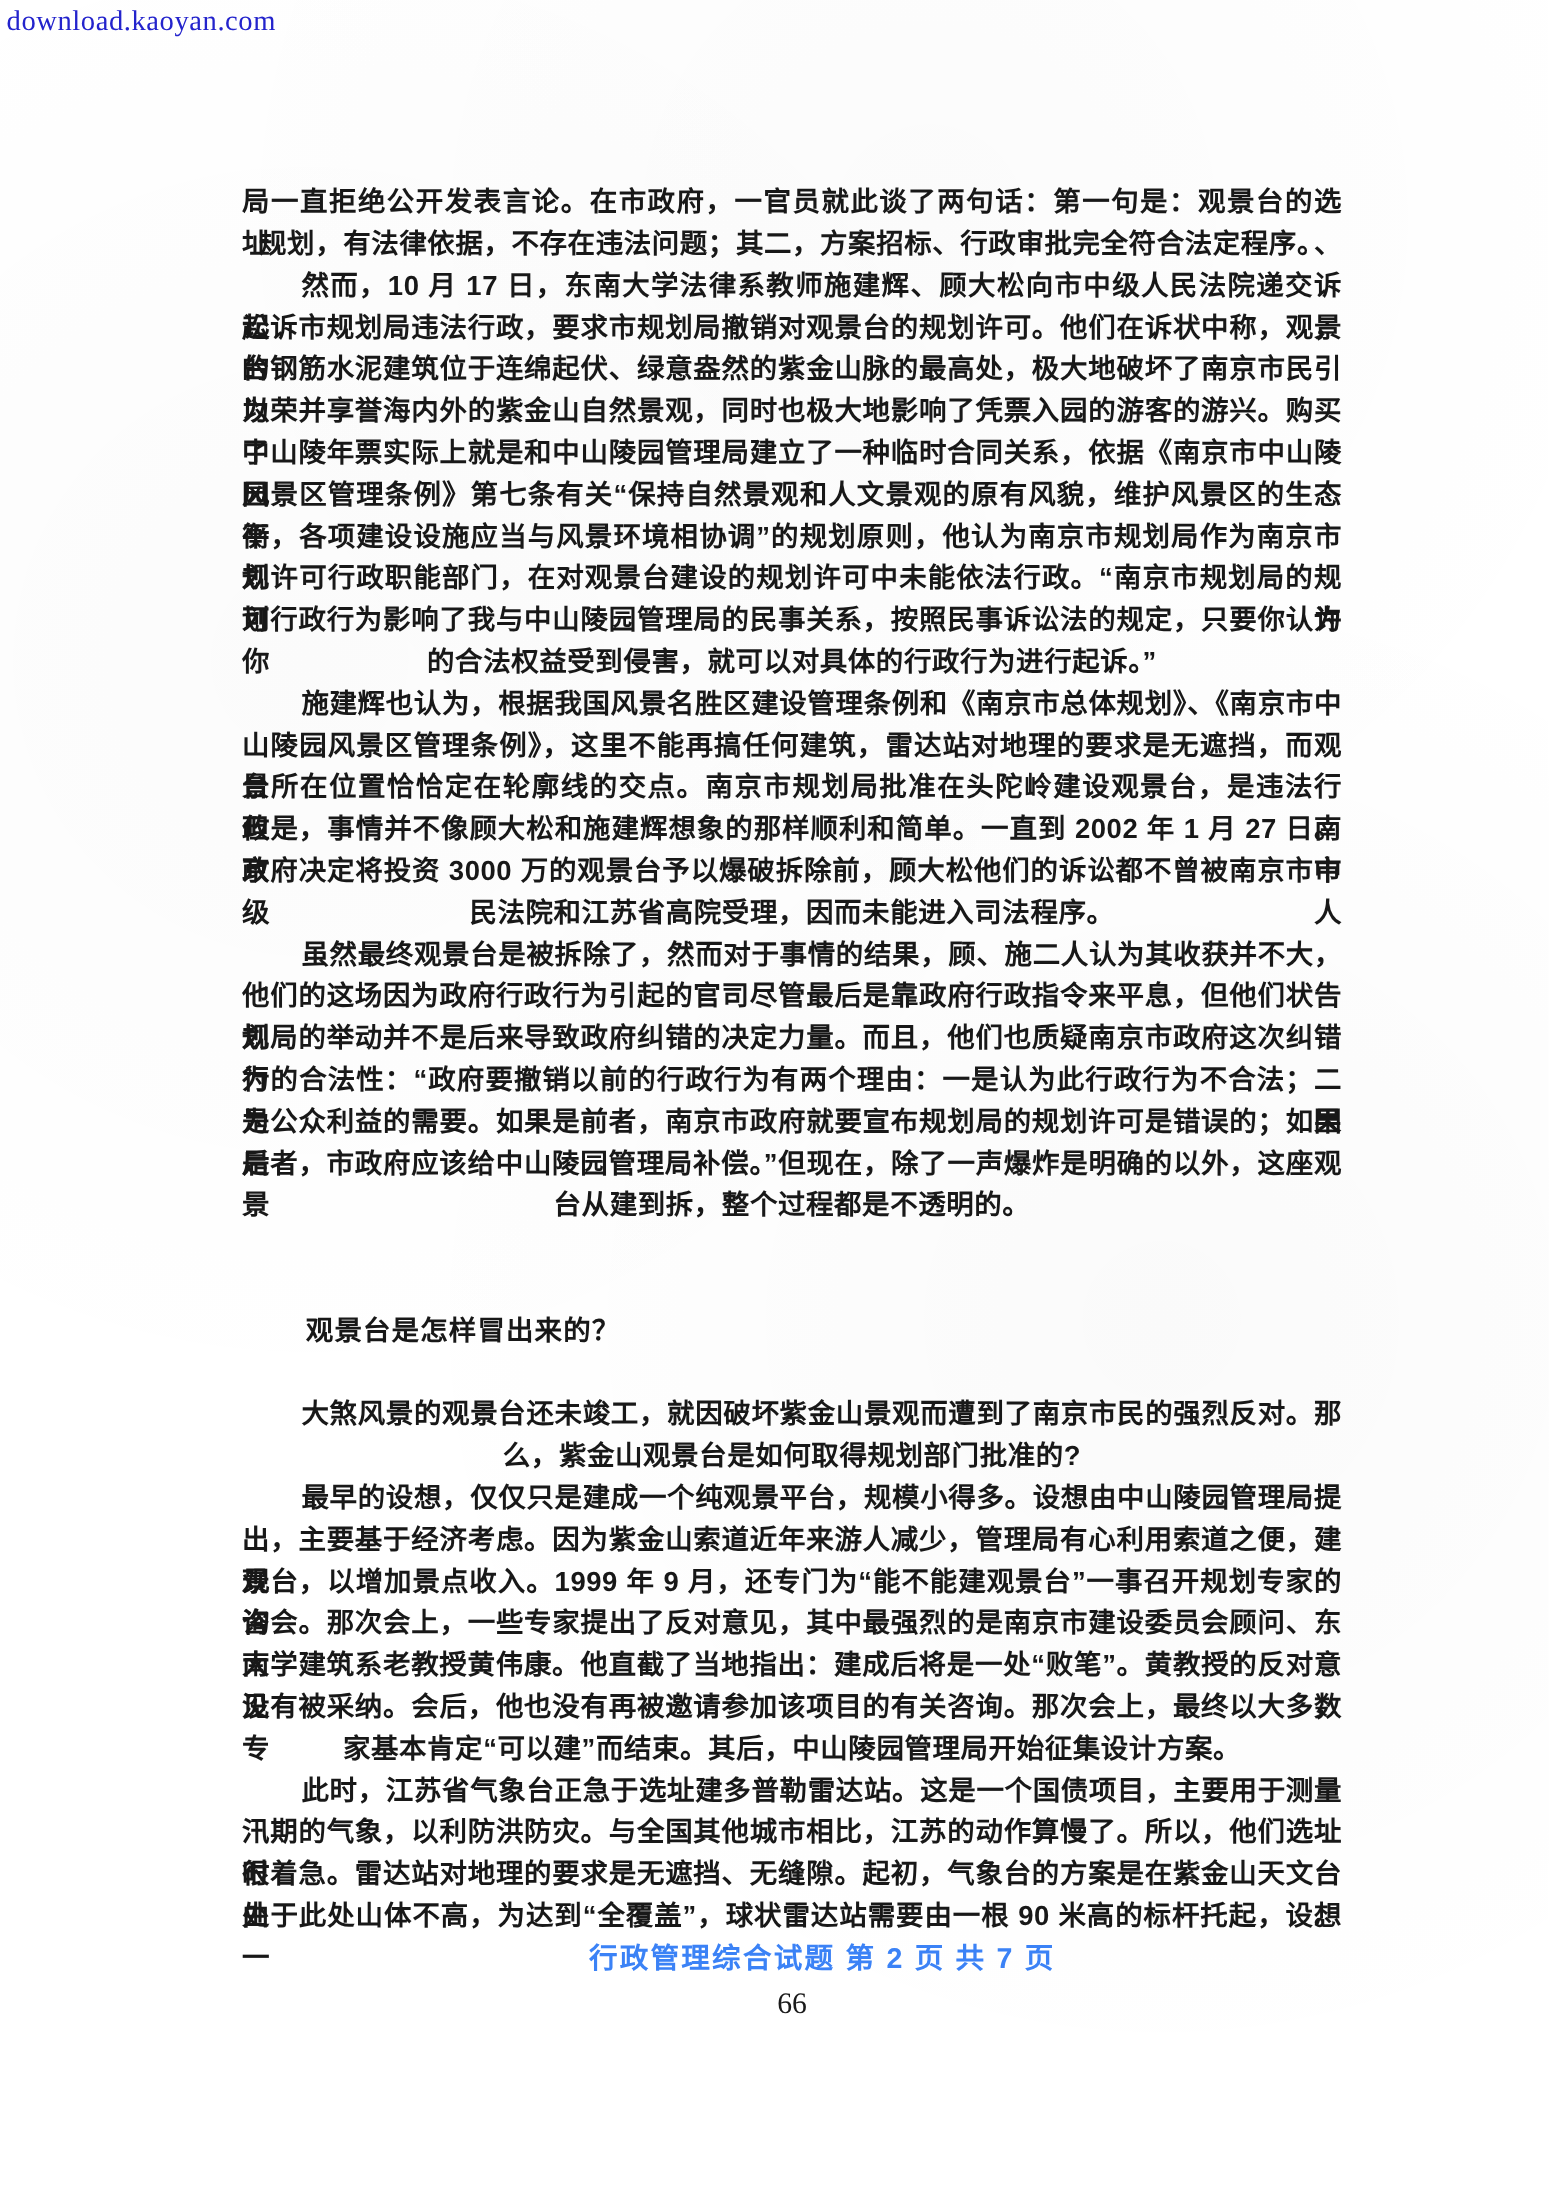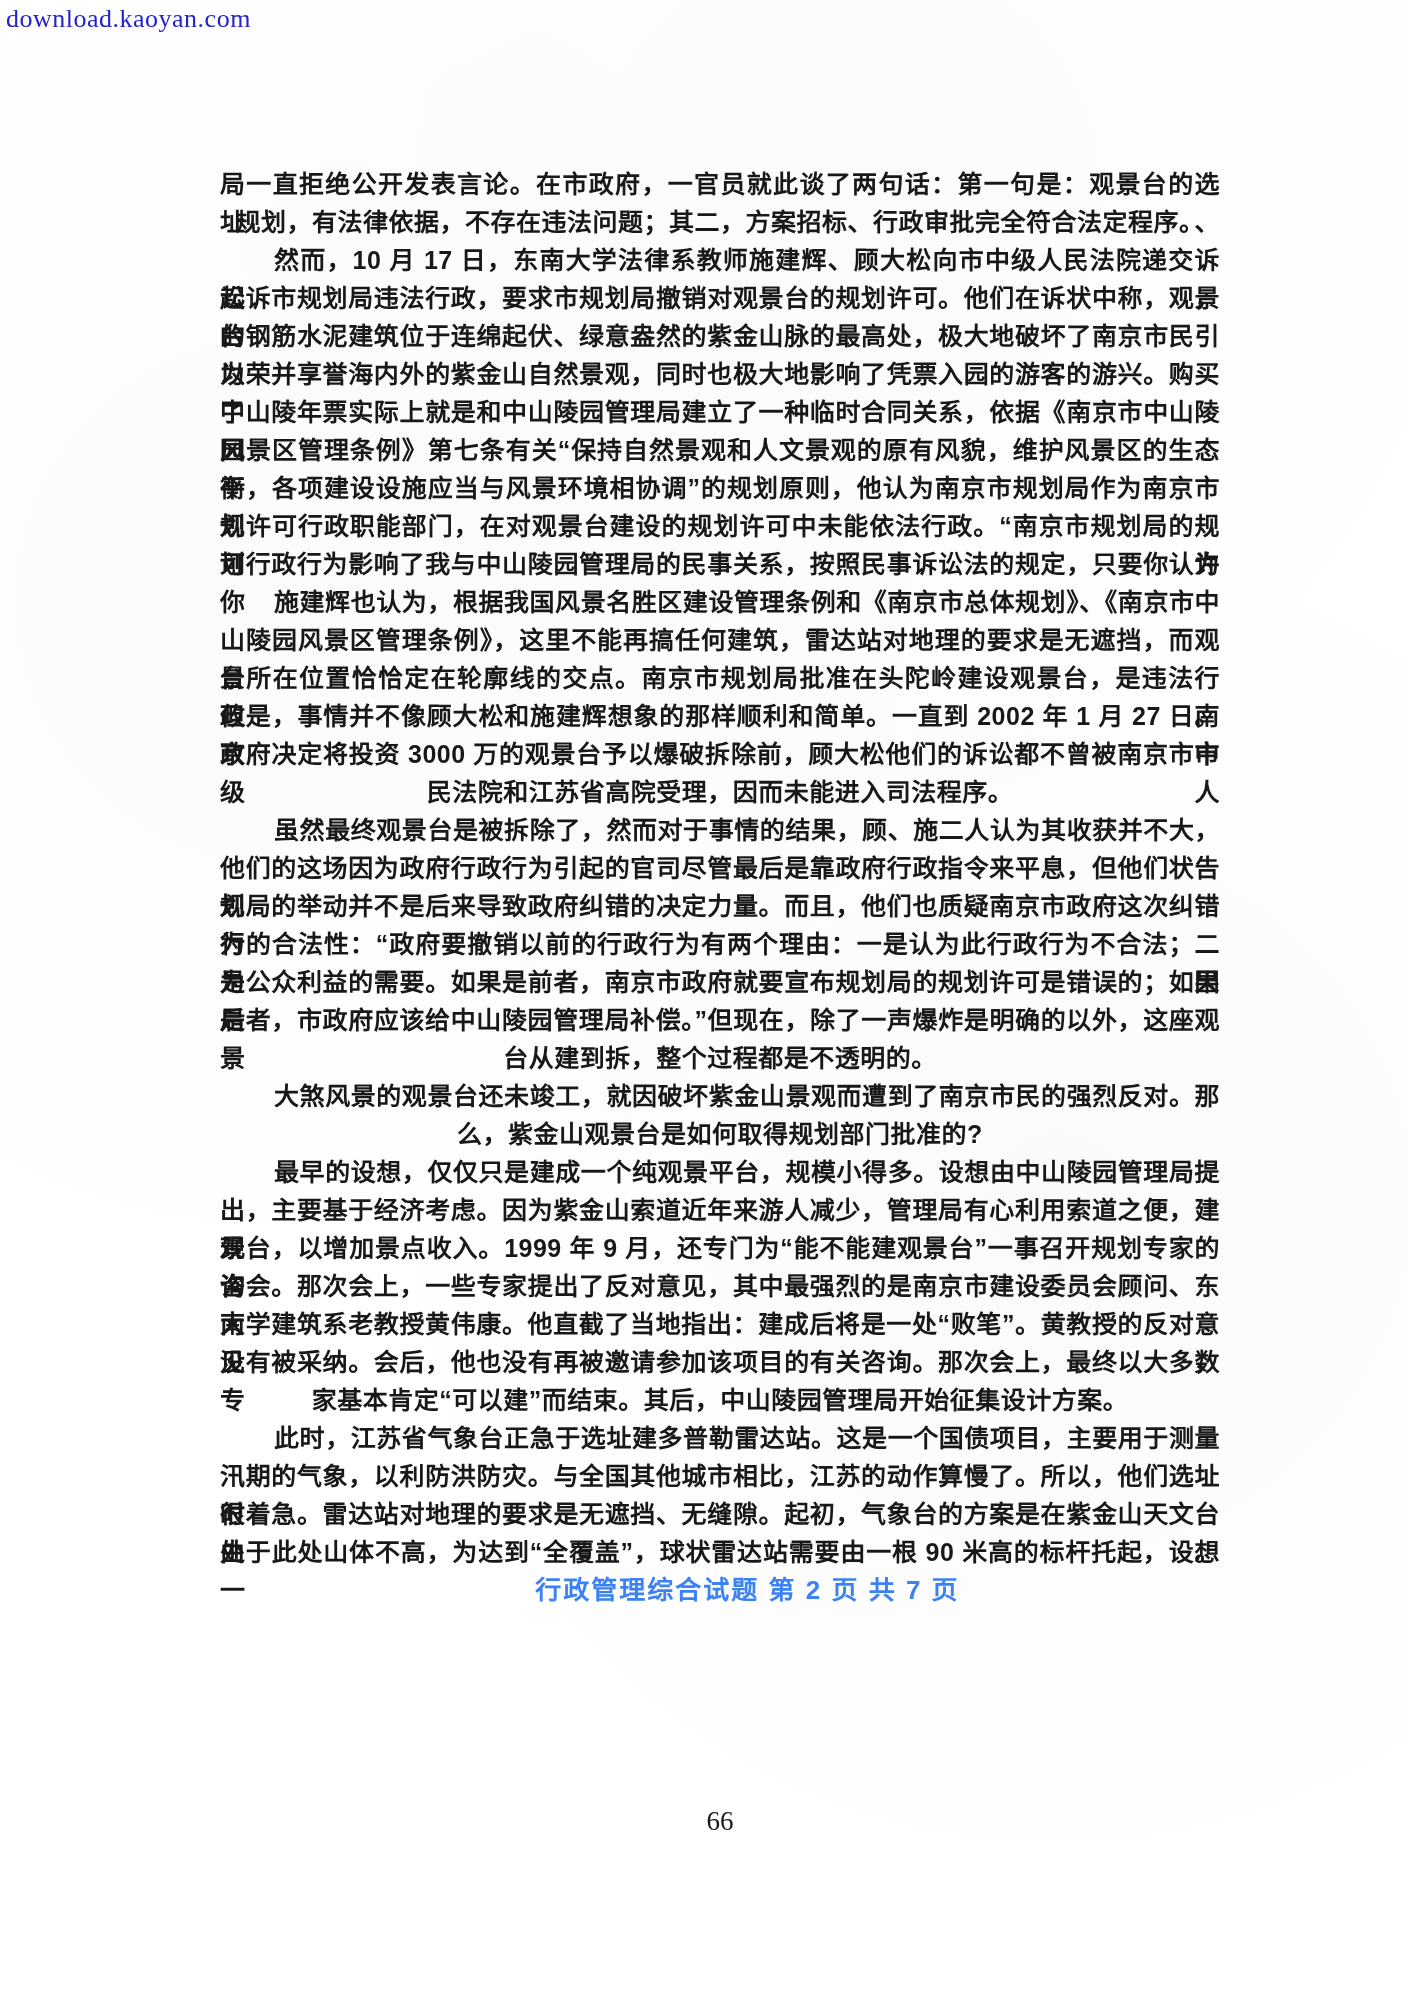--- a/index.html
+++ b/index.html
@@ -101,38 +101,40 @@
       <div class="para indented">
         <div class="line full first">然而，10 月 17 日，东南大学法律系教师施建辉、顾大松向市中级人民法院递交诉讼，</div>
         <div class="line full">起诉市规划局违法行政，要求市规划局撤销对观景台的规划许可。他们在诉状中称，观景台</div>
         <div class="line full">的钢筋水泥建筑位于连绵起伏、绿意盎然的紫金山脉的最高处，极大地破坏了南京市民引以</div>
         <div class="line full">为荣并享誉海内外的紫金山自然景观，同时也极大地影响了凭票入园的游客的游兴。购买了</div>
         <div class="line full">中山陵年票实际上就是和中山陵园管理局建立了一种临时合同关系，依据《南京市中山陵园</div>
         <div class="line full">风景区管理条例》第七条有关“保持自然景观和人文景观的原有风貌，维护风景区的生态平</div>
         <div class="line full">衡，各项建设设施应当与风景环境相协调”的规划原则，他认为南京市规划局作为南京市规</div>
         <div class="line full">划许可行政职能部门，在对观景台建设的规划许可中未能依法行政。“南京市规划局的规划许</div>
         <div class="line full">可行政行为影响了我与中山陵园管理局的民事关系，按照民事诉讼法的规定，只要你认为你</div>
+        <div class="line">的合法权益受到侵害，就可以对具体的行政行为进行起诉。”</div>
       </div>
       <div class="para indented">
         <div class="line full first">施建辉也认为，根据我国风景名胜区建设管理条例和《南京市总体规划》、《南京市中</div>
         <div class="line full">山陵园风景区管理条例》，这里不能再搞任何建筑，雷达站对地理的要求是无遮挡，而观景</div>
         <div class="line full">台所在位置恰恰定在轮廓线的交点。南京市规划局批准在头陀岭建设观景台，是违法行政。</div>
         <div class="line full">但是，事情并不像顾大松和施建辉想象的那样顺利和简单。一直到 2002 年 1 月 27 日南京市</div>
         <div class="line full">政府决定将投资 3000 万的观景台予以爆破拆除前，顾大松他们的诉讼都不曾被南京市中级人</div>
         <div class="line">民法院和江苏省高院受理，因而未能进入司法程序。</div>
       </div>
       <div class="para indented">
         <div class="line full first">虽然最终观景台是被拆除了，然而对于事情的结果，顾、施二人认为其收获并不大，</div>
         <div class="line full">他们的这场因为政府行政行为引起的官司尽管最后是靠政府行政指令来平息，但他们状告规</div>
         <div class="line full">划局的举动并不是后来导致政府纠错的决定力量。而且，他们也质疑南京市政府这次纠错行</div>
         <div class="line full">为的合法性：“政府要撤销以前的行政行为有两个理由：一是认为此行政行为不合法；二是因</div>
         <div class="line full">为公众利益的需要。如果是前者，南京市政府就要宣布规划局的规划许可是错误的；如果是</div>
         <div class="line full">后者，市政府应该给中山陵园管理局补偿。”但现在，除了一声爆炸是明确的以外，这座观景</div>
         <div class="line">台从建到拆，整个过程都是不透明的。</div>
       </div>
+      <div class="heading">观景台是怎样冒出来的？</div>
       <div class="para indented">
         <div class="line full first">大煞风景的观景台还未竣工，就因破坏紫金山景观而遭到了南京市民的强烈反对。那</div>
         <div class="line">么，紫金山观景台是如何取得规划部门批准的?</div>
       </div>
       <div class="para indented">
         <div class="line full first">最早的设想，仅仅只是建成一个纯观景平台，规模小得多。设想由中山陵园管理局提</div>
         <div class="line full">出，主要基于经济考虑。因为紫金山索道近年来游人减少，管理局有心利用索道之便，建观</div>
         <div class="line full">景台，以增加景点收入。1999 年 9 月，还专门为“能不能建观景台”一事召开规划专家的咨</div>
         <div class="line full">询会。那次会上，一些专家提出了反对意见，其中最强烈的是南京市建设委员会顾问、东南</div>
         <div class="line full">大学建筑系老教授黄伟康。他直截了当地指出：建成后将是一处“败笔”。黄教授的反对意见，</div>

